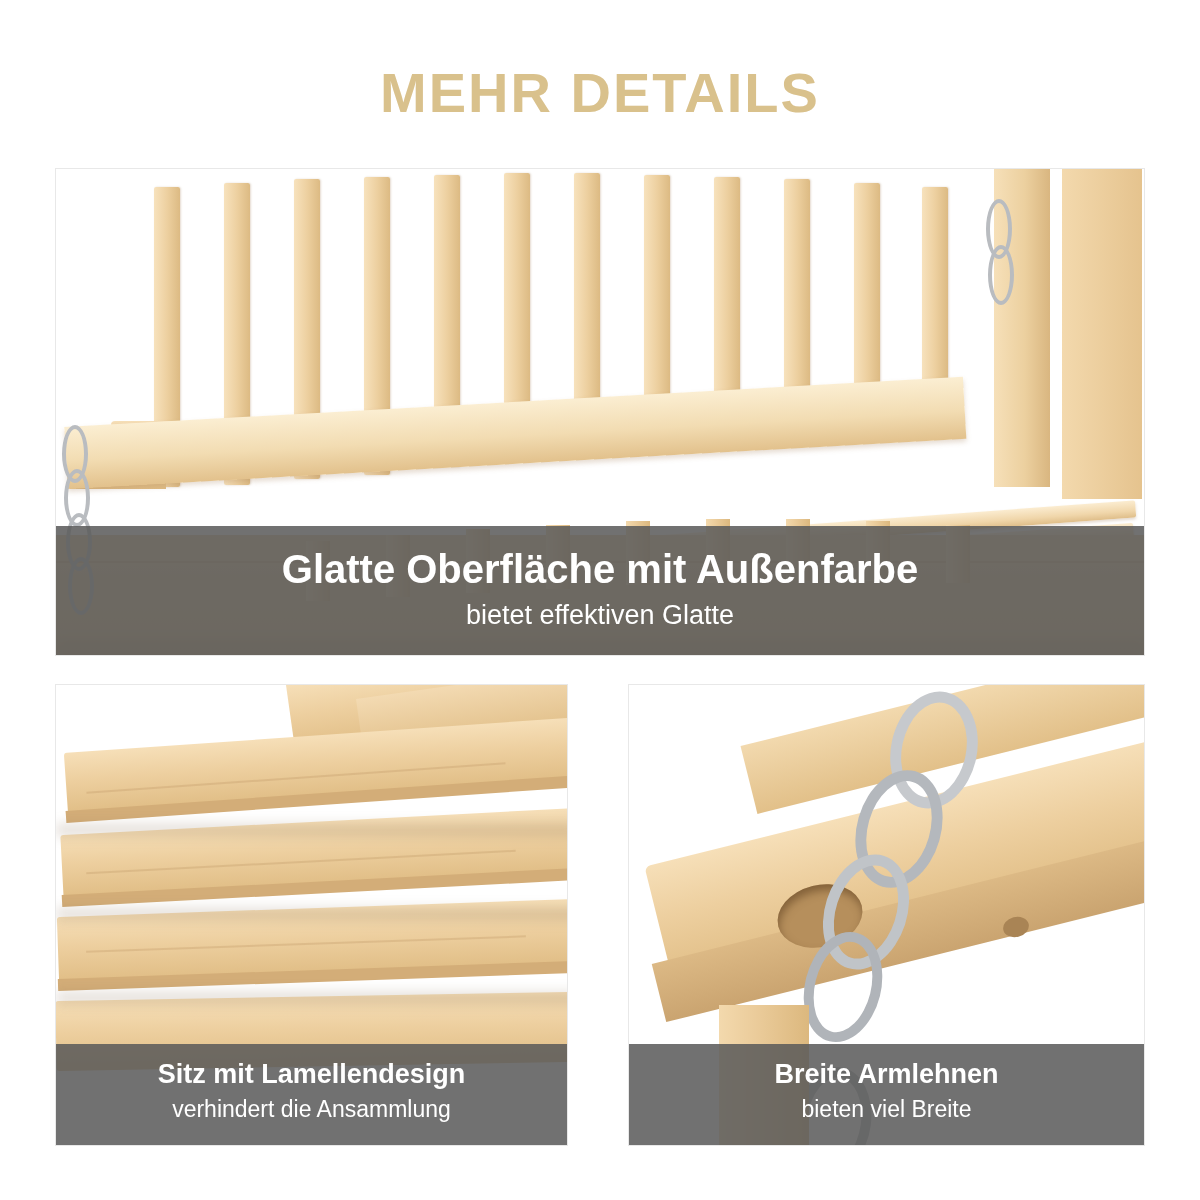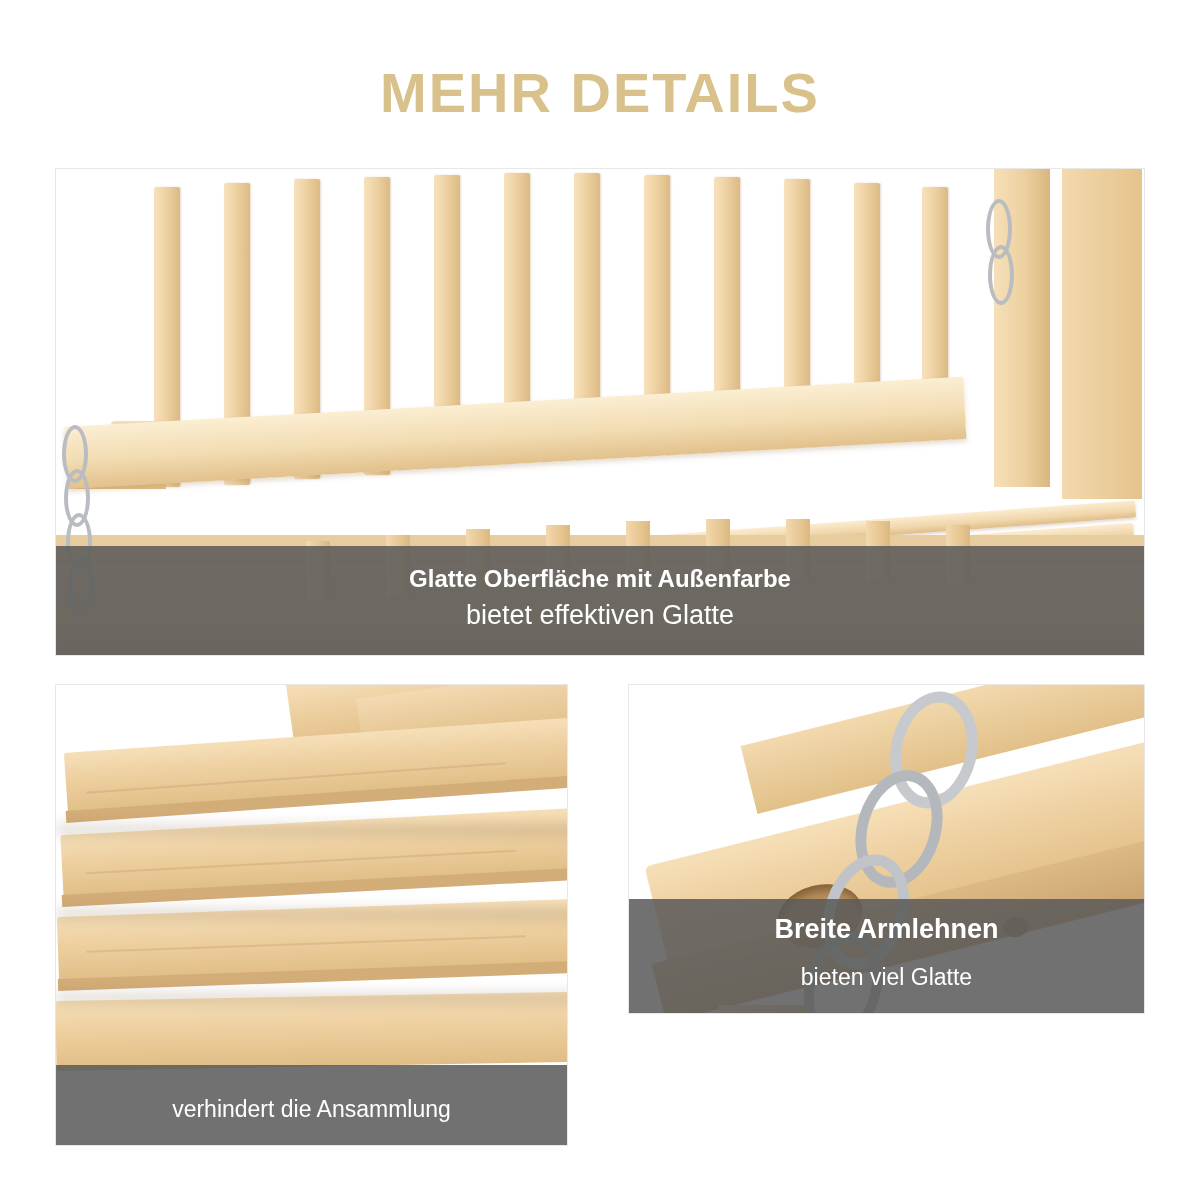--- a/index.html
+++ b/index.html
@@ -52,21 +52,21 @@
   #panel-bottom-left {
     left: 55px;
     top: 684px;
     width: 513px;
     height: 462px;
   }
   #panel-bottom-right {
     left: 628px;
     top: 684px;
     width: 517px;
-    height: 330px;
+    height: 462px;
   }
 
   .photo {
     position: absolute;
     inset: 0;
     overflow: hidden;
   }
 
   
   .caption {
@@ -76,21 +76,21 @@
     bottom: 0;
     background: rgba(90, 90, 90, 0.86);
     color: #ffffff;
     text-align: center;
     box-sizing: border-box;
   }
   #panel-top .caption {
     padding: 18px 20px 22px;
   }
   #panel-top .cap-title {
-    font-size: 24px;
+    font-size: 40px;
     font-weight: bold;
     line-height: 1.25;
   }
   #panel-top .cap-sub {
     font-size: 27px;
     font-weight: normal;
     line-height: 1.3;
     margin-top: 4px;
   }
   .panel-small .caption {
@@ -98,21 +98,21 @@
   }
   .panel-small .cap-title {
     font-size: 27px;
     font-weight: bold;
     line-height: 1.25;
   }
   .panel-small .cap-sub {
     font-size: 23px;
     font-weight: normal;
     line-height: 1.3;
-    margin-top: 16px;
+    margin-top: 3px;
   }
 
   
   .wood {
     position: absolute;
     background: linear-gradient(180deg, #f6dfb8 0%, #edcf9f 45%, #e0bd85 100%);
   }
   .wood-v {
     background: linear-gradient(90deg, #f3d9ad 0%, #ebcc9b 40%, #dcb87e 100%);
   }
@@ -270,20 +270,21 @@
         <div class="shadowpatch" style="left:0; top:222px; width:525px; height:14px;"></div>
         <div class="shadowpatch" style="left:0; top:306px; width:530px; height:14px;"></div>
 
         <div class="grain" style="left:30px; top:92px; width:420px; height:2px; transform:rotate(-4deg);"></div>
         <div class="grain" style="left:30px; top:176px; width:430px; height:2px; transform:rotate(-3deg);"></div>
         <div class="grain" style="left:30px; top:258px; width:440px; height:2px; transform:rotate(-2deg);"></div>
       </div>
     </div>
 
     <div class="caption">
+      <div class="cap-title">Sitz mit Lamellendesign</div>
       <div class="cap-sub">verhindert die Ansammlung</div>
     </div>
   </div>
 
   <div class="panel panel-small" id="panel-bottom-right">
     <div class="photo">
       <div class="scene">
 
         <div class="wood" style="left:30px; top:180px; width:520px; height:120px; transform:rotate(-14deg); transform-origin:left center; border-radius:6px;"></div>
         <div class="wood" style="left:30px; top:278px; width:520px; height:60px; transform:rotate(-14deg); transform-origin:left center; background:linear-gradient(180deg,#dcb985,#caa470);"></div>
@@ -298,17 +299,17 @@
         <div class="chain-link" style="left:196px; top:168px; width:60px; height:96px; border-width:11px; border-color:#c0c4c8; transform:rotate(18deg);"></div>
         <div class="chain-link" style="left:176px; top:246px; width:56px; height:92px; border-width:10px; border-color:#b0b4b9; transform:rotate(14deg);"></div>
         <div class="chain-link" style="left:168px; top:382px; width:54px; height:88px; border-width:10px; border-color:#b9bcc0; transform:rotate(8deg);"></div>
 
         <div class="wood-v" style="position:absolute; left:90px; top:320px; width:90px; height:142px;"></div>
       </div>
     </div>
 
     <div class="caption">
       <div class="cap-title">Breite Armlehnen</div>
-      <div class="cap-sub">bieten viel Glatte</div>
+      <div class="cap-sub">bieten viel Breite</div>
     </div>
   </div>
 
 </div>
 
 </body></html>

